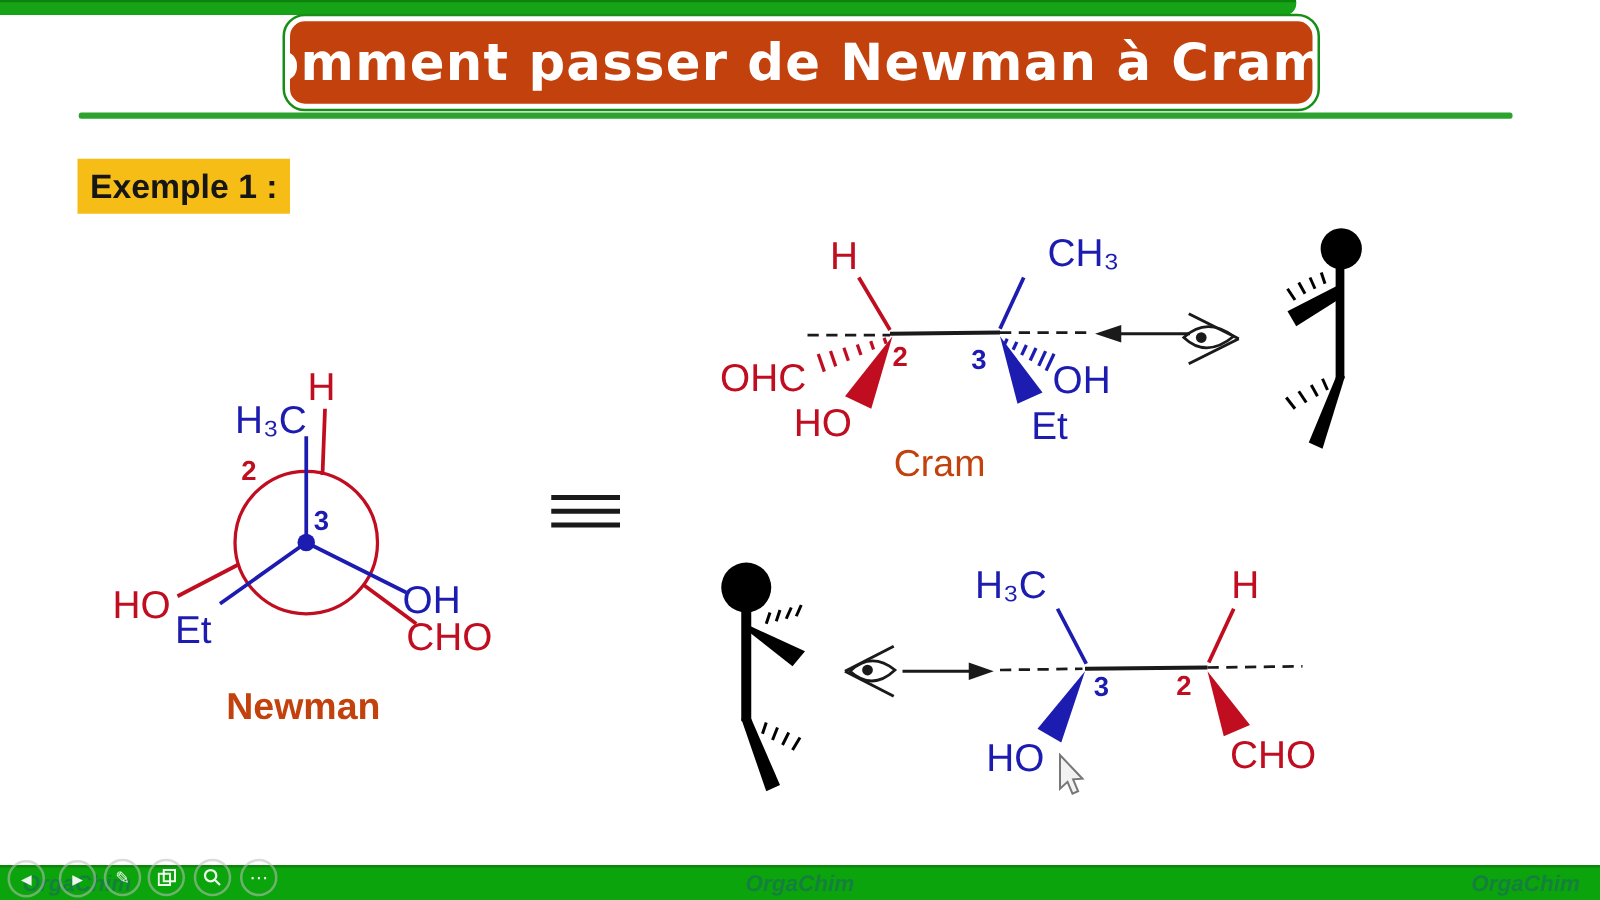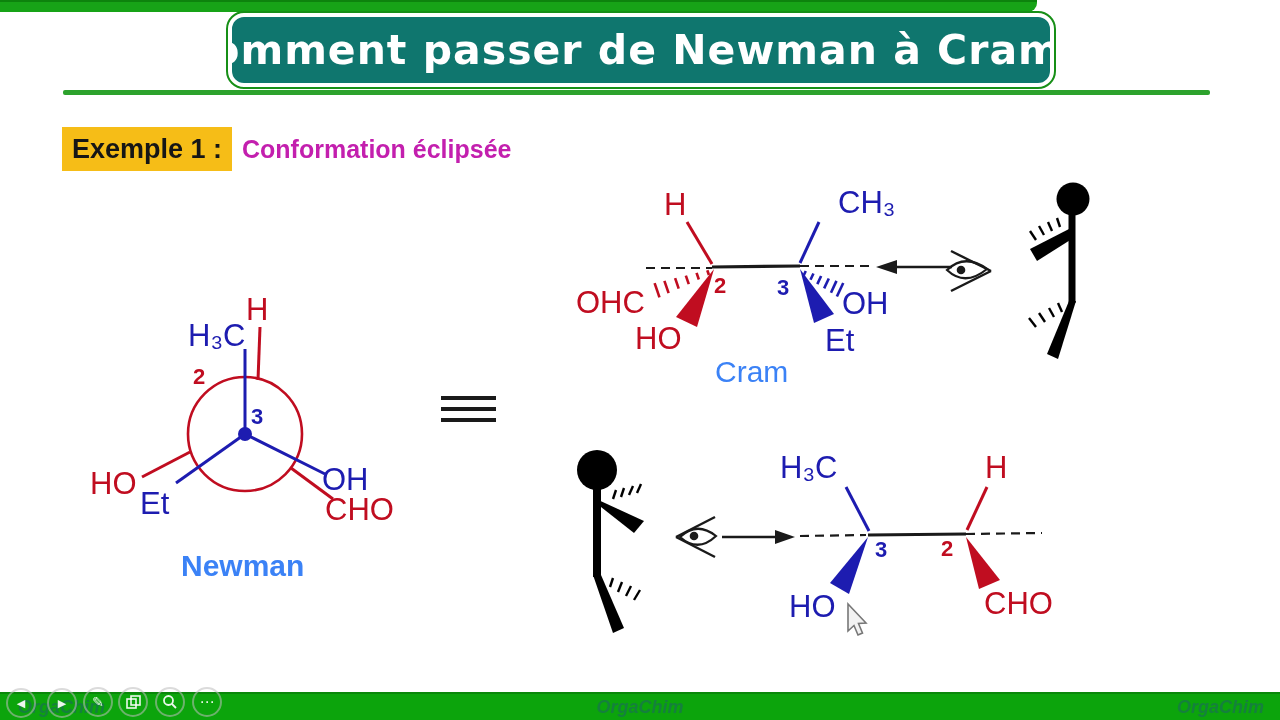--- a/index.html
+++ b/index.html
@@ -3,37 +3,37 @@
 <meta charset="utf-8">
 <style>
   html,body{margin:0;padding:0;background:#fff;}
   #stage{position:relative;width:1280px;height:720px;background:#ffffff;overflow:hidden;
          font-family:"Liberation Sans","DejaVu Sans",sans-serif;}
   .abs{position:absolute;}
   
   #top-strip{left:0;top:0;width:1037px;height:10px;background:#17a317;border-top:2px solid #0d830d;
              border-bottom-right-radius:9px;}
   
-  #title-box{left:228px;top:13px;width:818px;height:66px;background:#0f766e;border:4px solid #ffffff;
+  #title-box{left:228px;top:13px;width:818px;height:66px;background:#c2410c;border:4px solid #ffffff;
              outline:2px solid #178f17;border-radius:16px;display:flex;align-items:center;justify-content:center;}
   #title-box span{color:#ffffff;font-size:41px;font-weight:bold;letter-spacing:1px;
                   font-family:"DejaVu Sans",sans-serif;white-space:nowrap;}
   #title-rule{left:63px;top:90px;width:1147px;height:5px;background:#2da22d;border-radius:2px;}
   
   #example-chip{left:62px;top:127px;width:170px;height:44px;background:#f6bd17;display:flex;
                 align-items:center;justify-content:center;}
   #example-chip span{color:#161616;font-size:27px;font-weight:bold;}
   #example-desc{left:242px;top:135px;color:#c31fae;font-size:25px;font-weight:bold;}
   
   .chem{font-size:31px;line-height:1;white-space:nowrap;
         font-family:"Liberation Sans","DejaVu Sans",sans-serif;}
   .red{color:#c00d20;}
   .blue{color:#1d1cb0;}
   .num{font-size:22px;font-weight:bold;line-height:1;}
-  .caption{font-size:30px;color:#3b82f6;line-height:1;}
+  .caption{font-size:30px;color:#c2410c;line-height:1;}
   #linework{left:0;top:0;width:1280px;height:720px;}
   
   #footer-bar{left:0;top:692px;width:1280px;height:28px;background:#0ca40c;border-top:2px solid #0a870a;}
   .brand{top:697px;color:#15803d;font-size:18px;font-weight:bold;font-style:italic;}
   #brand-left{left:18px;}
   #brand-center{left:0;width:1280px;text-align:center;}
   #brand-right{right:16px;}
   
   .ctl{position:absolute;width:30px;height:30px;border-radius:50%;border:2px solid rgba(190,190,190,0.55);
        box-sizing:border-box;display:flex;align-items:center;justify-content:center;
@@ -48,21 +48,20 @@
   <div class="abs" id="top-strip"></div>
 
   <div class="abs" id="title-box">
     <span>Comment passer de Newman à Cram ?</span>
   </div>
   <div class="abs" id="title-rule"></div>
 
   <div class="abs" id="example-chip">
     <span>Exemple 1 :</span>
   </div>
-  <div class="abs" id="example-desc">Conformation éclipsée</div>
 
   <svg class="abs" id="linework" viewBox="0 0 1280 720">
 
     <g>
       <line x1="260" y1="327" x2="258" y2="380" stroke="#c00d20" stroke-width="3"></line>
       <line x1="190" y1="452" x2="142" y2="477" stroke="#c00d20" stroke-width="3"></line>
       <line x1="291" y1="468" x2="333" y2="499" stroke="#c00d20" stroke-width="3"></line>
       <circle cx="245" cy="434" r="57" fill="none" stroke="#c00d20" stroke-width="2.6"></circle>
       <line x1="245" y1="434" x2="245" y2="349" stroke="#1d1cb0" stroke-width="3"></line>
       <line x1="245" y1="434" x2="176" y2="483" stroke="#1d1cb0" stroke-width="3"></line>

